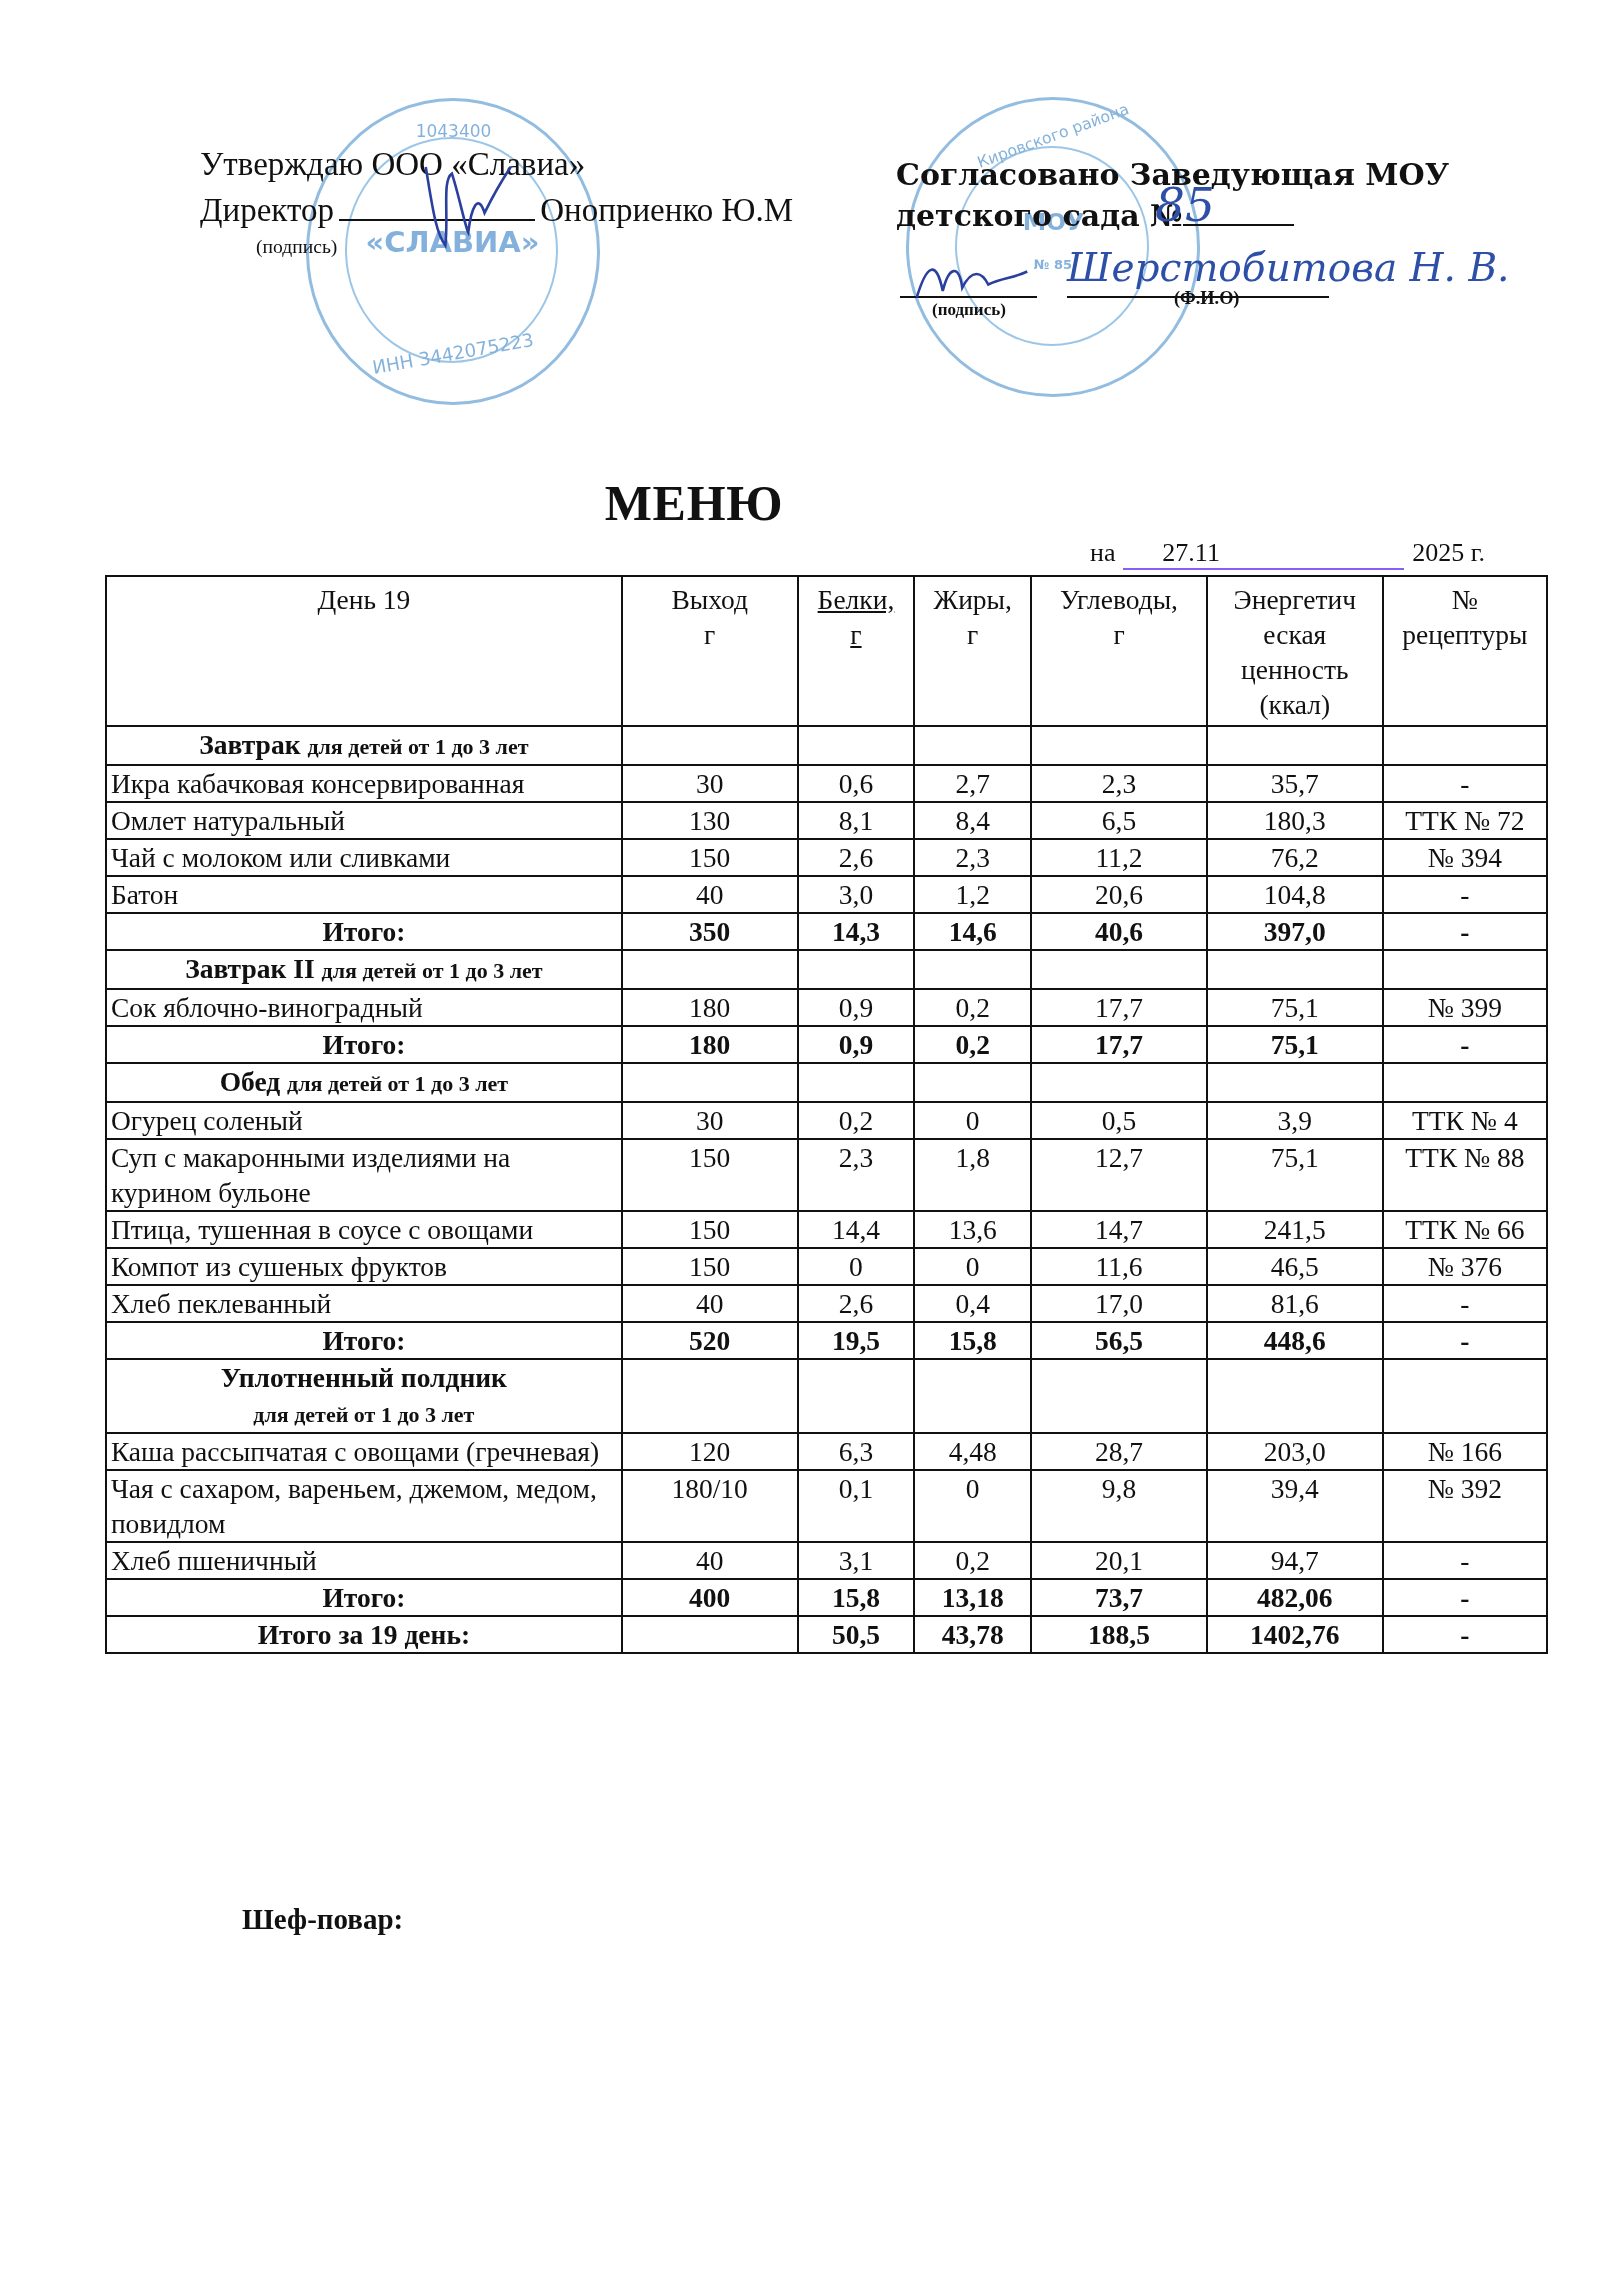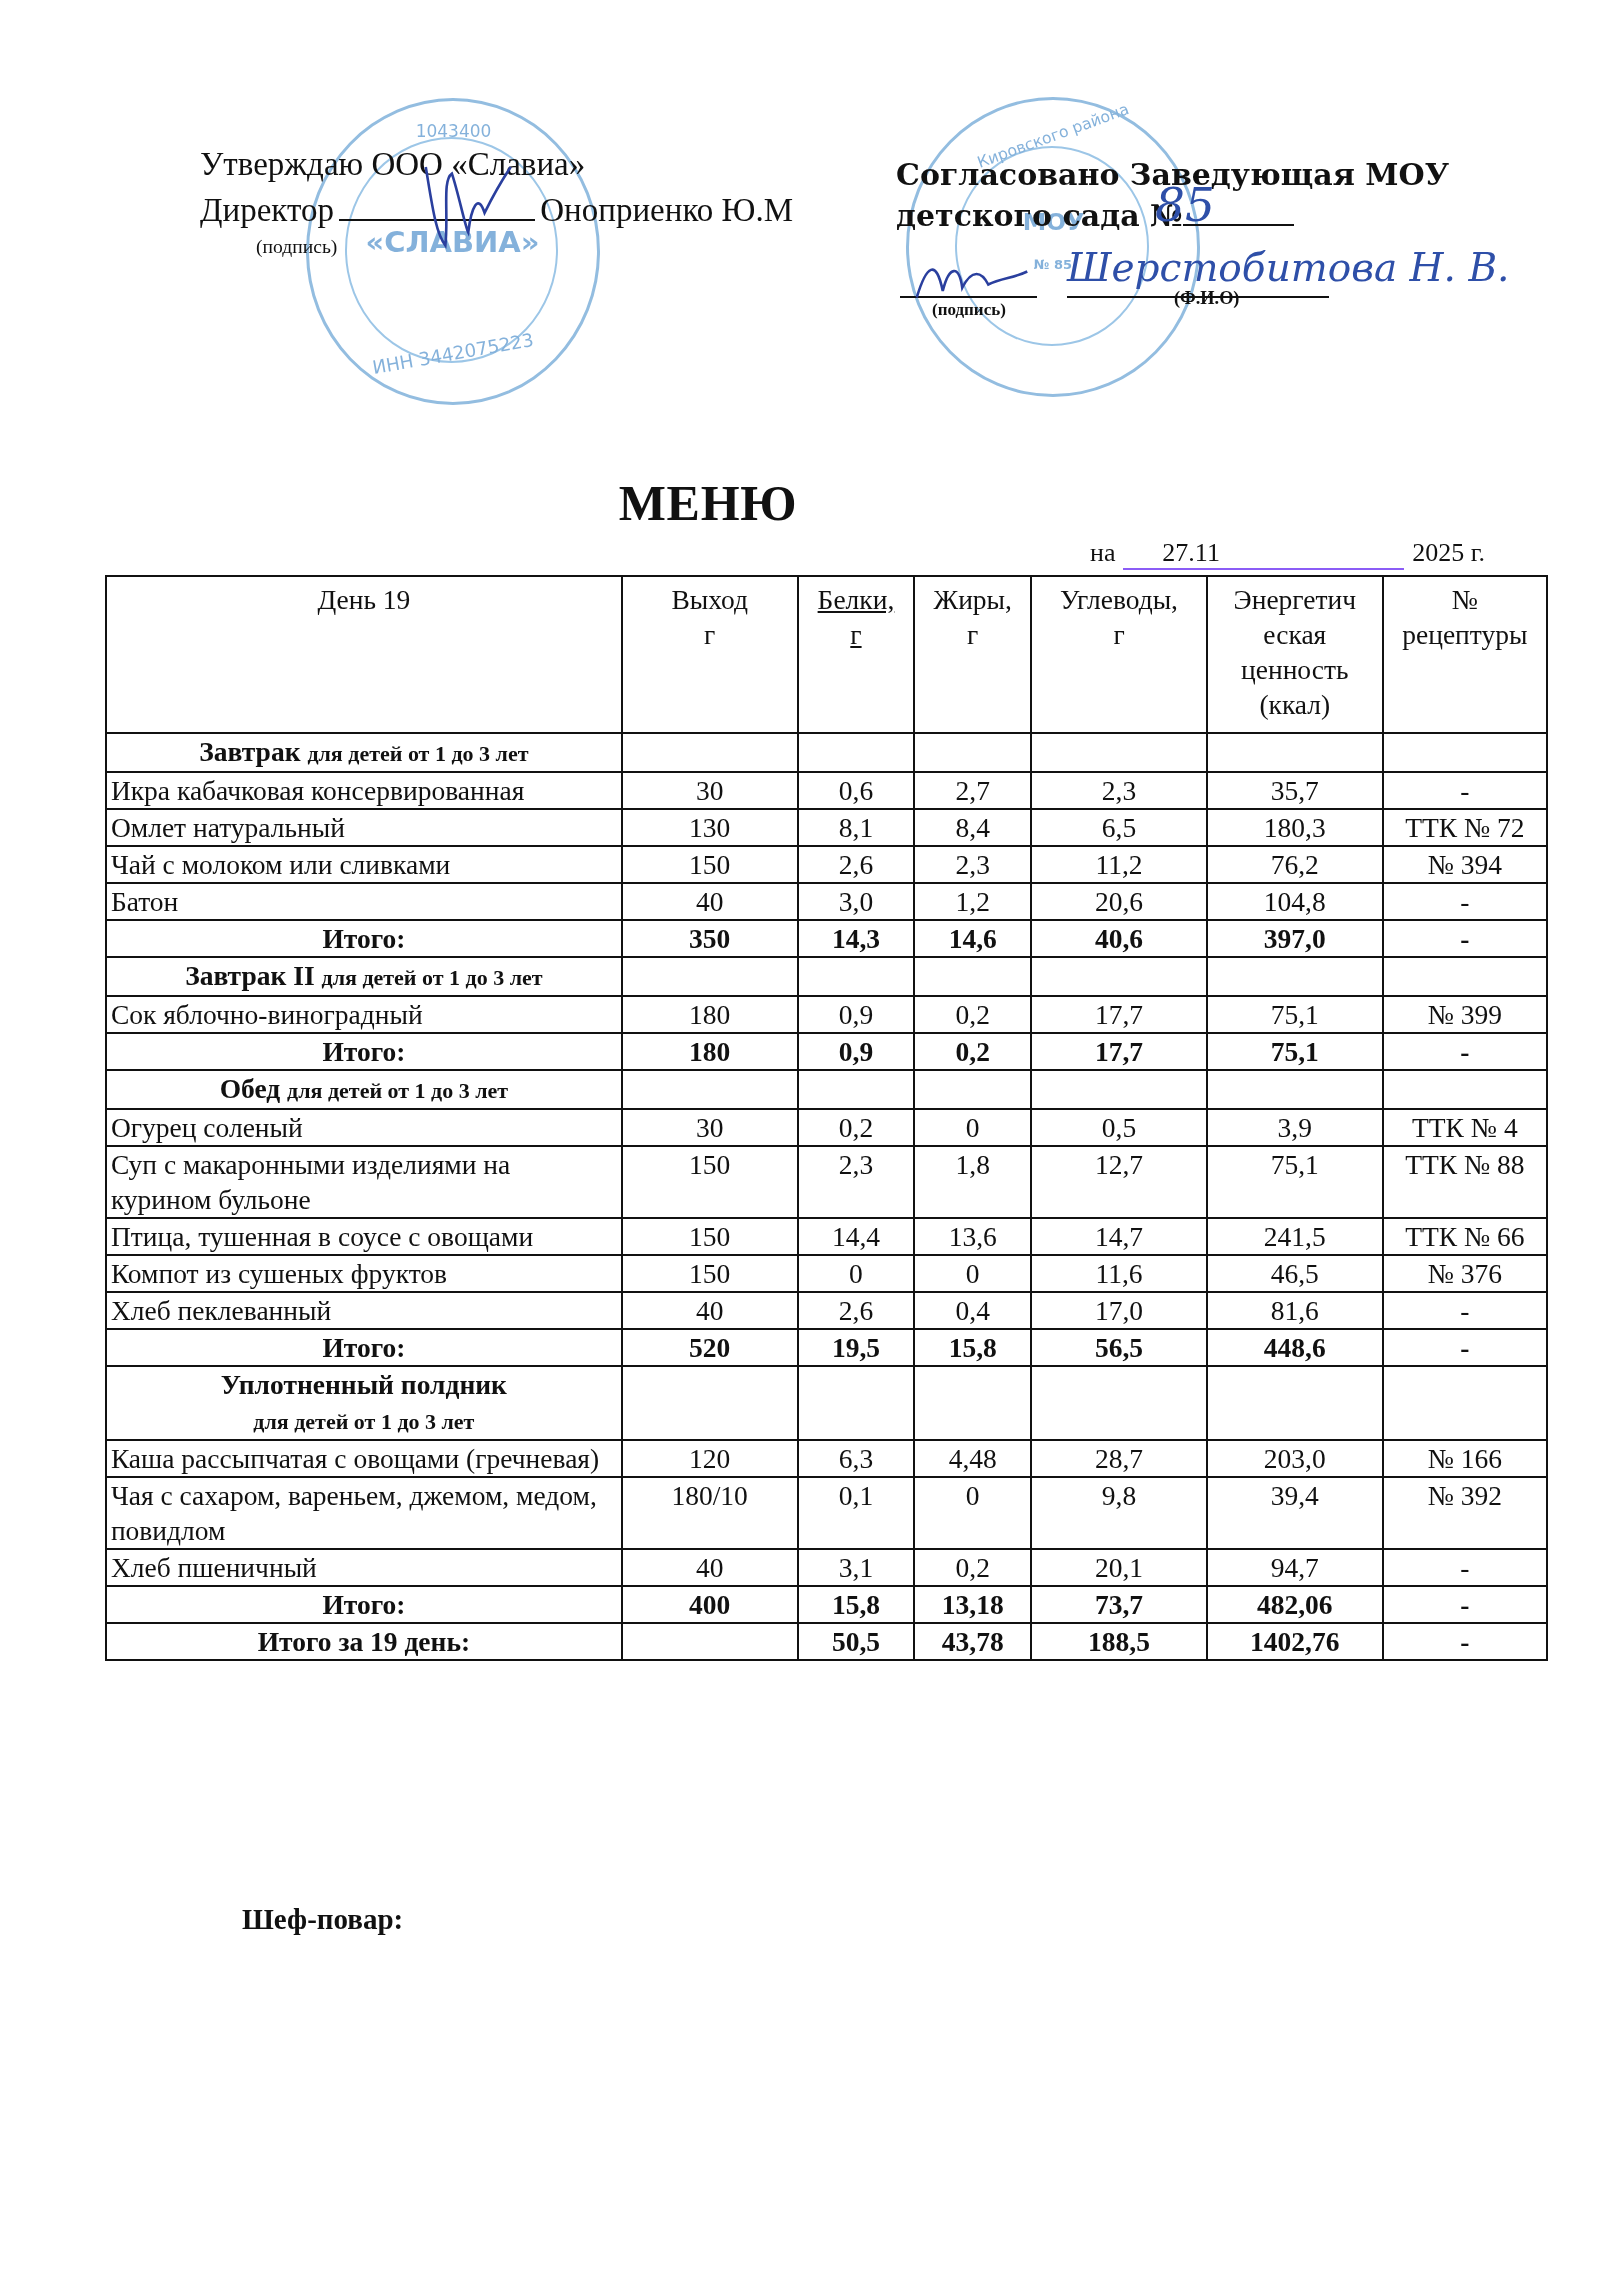--- a/index.html
+++ b/index.html
@@ -10,27 +10,27 @@
   .stamp { position: absolute; border-radius: 50%; border: 3.3px solid #6fa7d6; opacity: 0.75; }
   .stamp .inner { position: absolute; border-radius: 50%; border: 2.6px solid #7cb3df; }
   .stamp-text { position: absolute; color: #5c98cf; font-family: "DejaVu Sans", sans-serif; font-weight: bold; text-align: center; }
   
   .approve { left: 200px; top: 141px; font-size: 33px; line-height: 46px; }
   .approve .line { display: inline-block; width: 196px; border-bottom: 2px solid #111; margin: 0 5.2px; height: 26px; vertical-align: baseline; }
   .sig-label { font-size: 19.6px; }
   .agree { left: 896px; top: 154px; font-size: 30px; line-height: 41px; font-weight: bold; font-family: "DejaVu Serif", serif; }
   .agree .line { display: inline-block; width: 111px; border-bottom: 2px solid #111; height: 26px; vertical-align: baseline; }
   .handwriting { position: absolute; color: #2e4fa8; font-family: "DejaVu Serif", serif; font-style: italic; }
-  .title { left: 0; width: 1388px; top: 474px; text-align: center; font-size: 50px; font-weight: bold; letter-spacing: 0.7px; margin-left: 14px; }
+  .title { left: 0; width: 1388px; top: 474px; text-align: center; font-size: 50px; font-weight: bold; letter-spacing: 0.7px; }
   .date-line { left: 1090px; top: 538px; font-size: 26px; }
   .date-line .date-val { display: inline-block; width: 281px; border-bottom: 2px solid #8b5cf6; font-size: 26px; padding-left: 39px; box-sizing: border-box; margin: 0 7.9px; }
   
   table.menu { position: absolute; left: 105px; top: 575px; width: 1443px; border-collapse: collapse; font-size: 27.5px; line-height: 35px; }
   table.menu td, table.menu th { border: 2px solid #111; padding: 0 3.9px; vertical-align: top; }
-  table.menu th { font-weight: normal; text-align: center; padding-top: 5.2px; padding-bottom: 10px; }
+  table.menu th { font-weight: normal; text-align: center; padding-top: 5.2px; padding-bottom: 3px; }
   .c-name { width: 506px; text-align: left; }
   .c-out { width: 166px; text-align: center; }
   .c-b { width: 107px; text-align: center; text-decoration: underline; }
   .c-f { width: 107px; text-align: center; }
   .c-c { width: 166px; text-align: center; }
   .c-e { width: 166px; text-align: center; }
   .c-r { text-align: center; }
   td.num { text-align: center; padding-top: 6.5px; }
   td.name { padding-left: 5.2px; }
   tr.section td.name { text-align: center; font-weight: bold; }

